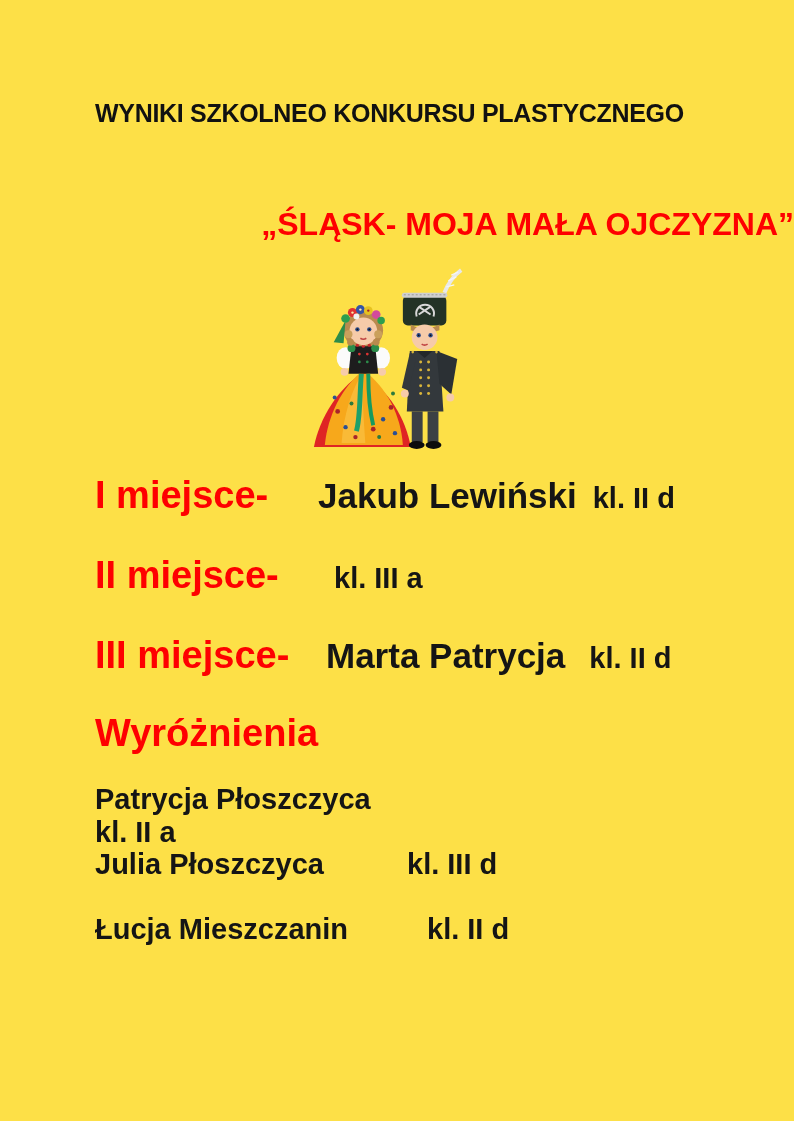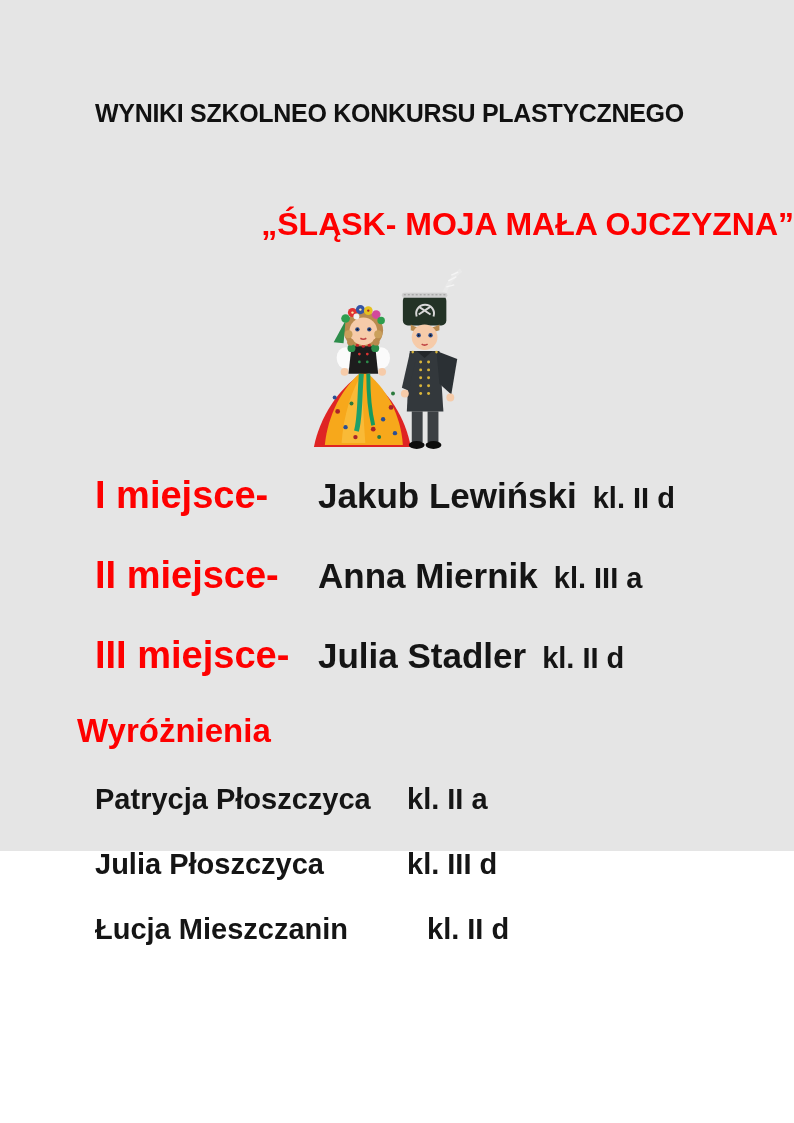--- a/index.html
+++ b/index.html
@@ -11,22 +11,22 @@
     width: 794px;
     height: 1123px;
     font-family: "Liberation Sans", sans-serif;
     font-weight: bold;
     color: #151515;
     overflow: hidden;
   }
   .doc {
     position: relative;
     width: 794px;
-    height: 851px;
-    background: #e5e5e5;
+    height: 1121px;
+    background: #fde047;
   }
   .title {
     position: absolute;
     left: 95px;
     top: 99px;
     margin: 0;
     font-size: 25px;
     letter-spacing: -0.3px;
     color: #111111;
     white-space: nowrap;
@@ -52,53 +52,53 @@
   .result-row {
     position: absolute;
     left: 95px;
     display: flex;
     align-items: baseline;
     white-space: nowrap;
     justify-content: center;
   }
   .row-1 { top: 474px; }
   .row-2 { top: 554px; }
-  .row-3 { top: 634px; }
+  .row-3 { top: 634px; gap: 8px; }
   .place {
     display: inline-block;
     min-width: 223px;
     font-size: 38px;
     color: #fe0000;
   }
   .pname {
     font-size: 35px;
     color: #151515;
   }
   .pclass {
     font-size: 29px;
     color: #151515;
     margin-left: 16px;
   }
   .honors-heading {
     position: absolute;
-    left: 77px;
+    left: 95px;
     top: 712px;
-    font-size: 33px;
+    font-size: 38px;
     color: #fe0000;
     white-space: nowrap;
   }
   .honor-row {
     position: absolute;
     left: 95px;
     display: flex;
     align-items: baseline;
     font-size: 29px;
     white-space: nowrap;
   }
-  .hrow-1 { top: 783px; }
+  .hrow-1 { top: 783px; flex-direction: column; }
   .hrow-2 { top: 848px; }
   .hrow-3 { top: 913px; gap: 20px; }
   .hname {
     display: inline-block;
     min-width: 312px;
   }
   .hclass {
     color: #151515;
     text-align: center;
   }
@@ -248,27 +248,26 @@
   </div>
 
   <div class="result-row row-1">
     <span class="place">I miejsce-</span>
     <span class="pname">Jakub Lewiński</span>
     <span class="pclass">kl. II d</span>
   </div>
 
   <div class="result-row row-2">
     <span class="place">II miejsce-</span>
-    <span class="pname">Anna Miernik</span>
     <span class="pclass">kl. III a</span>
   </div>
 
   <div class="result-row row-3">
     <span class="place">III miejsce-</span>
-    <span class="pname">Julia Stadler</span>
+    <span class="pname">Marta Patrycja</span>
     <span class="pclass">kl. II d</span>
   </div>
 
   <div class="honors-heading">Wyróżnienia</div>
 
   <div class="honor-row hrow-1">
     <span class="hname">Patrycja Płoszczyca</span>
     <span class="hclass">kl. II a</span>
   </div>
 

